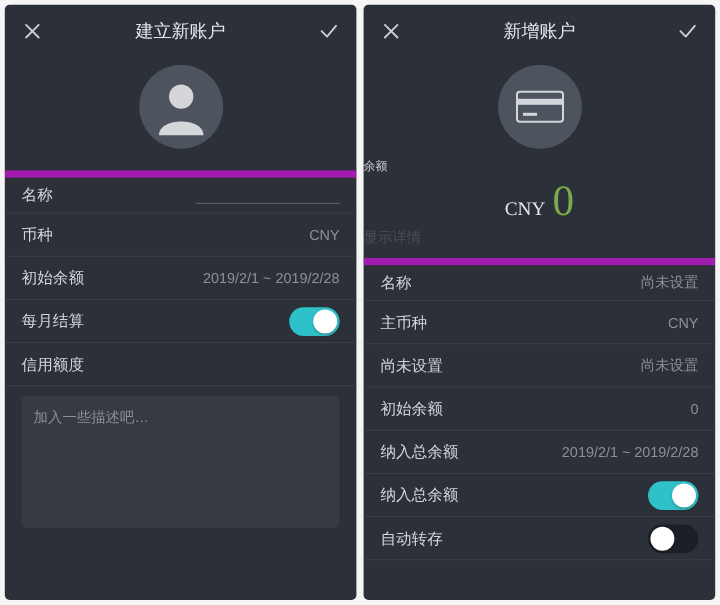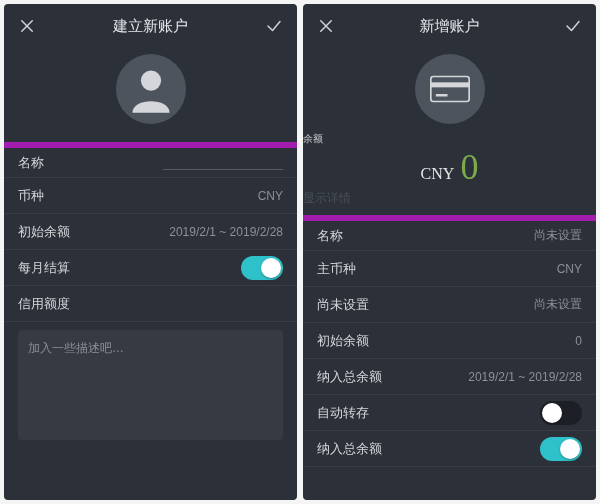--- a/index.html
+++ b/index.html
@@ -216,26 +216,26 @@
     </div>
     <div class="row">
       <span class="label">初始余额</span>
       <span class="value">0</span>
     </div>
     <div class="row">
       <span class="label">纳入总余额</span>
       <span class="value">2019/2/1 ~ 2019/2/28</span>
     </div>
     <div class="row">
+      <span class="label">纳入总余额</span>
+      <span class="toggle on">
+          <span class="knob"></span>
+        </span>
+    </div>
+    <div class="row">
       <span class="label">自动转存</span>
       <span class="toggle off">
           <span class="knob"></span>
         </span>
     </div>
-    <div class="row">
-      <span class="label">纳入总余额</span>
-      <span class="toggle on">
-          <span class="knob"></span>
-        </span>
-    </div>
 
   </div>
 </div>
 
 </body></html>

